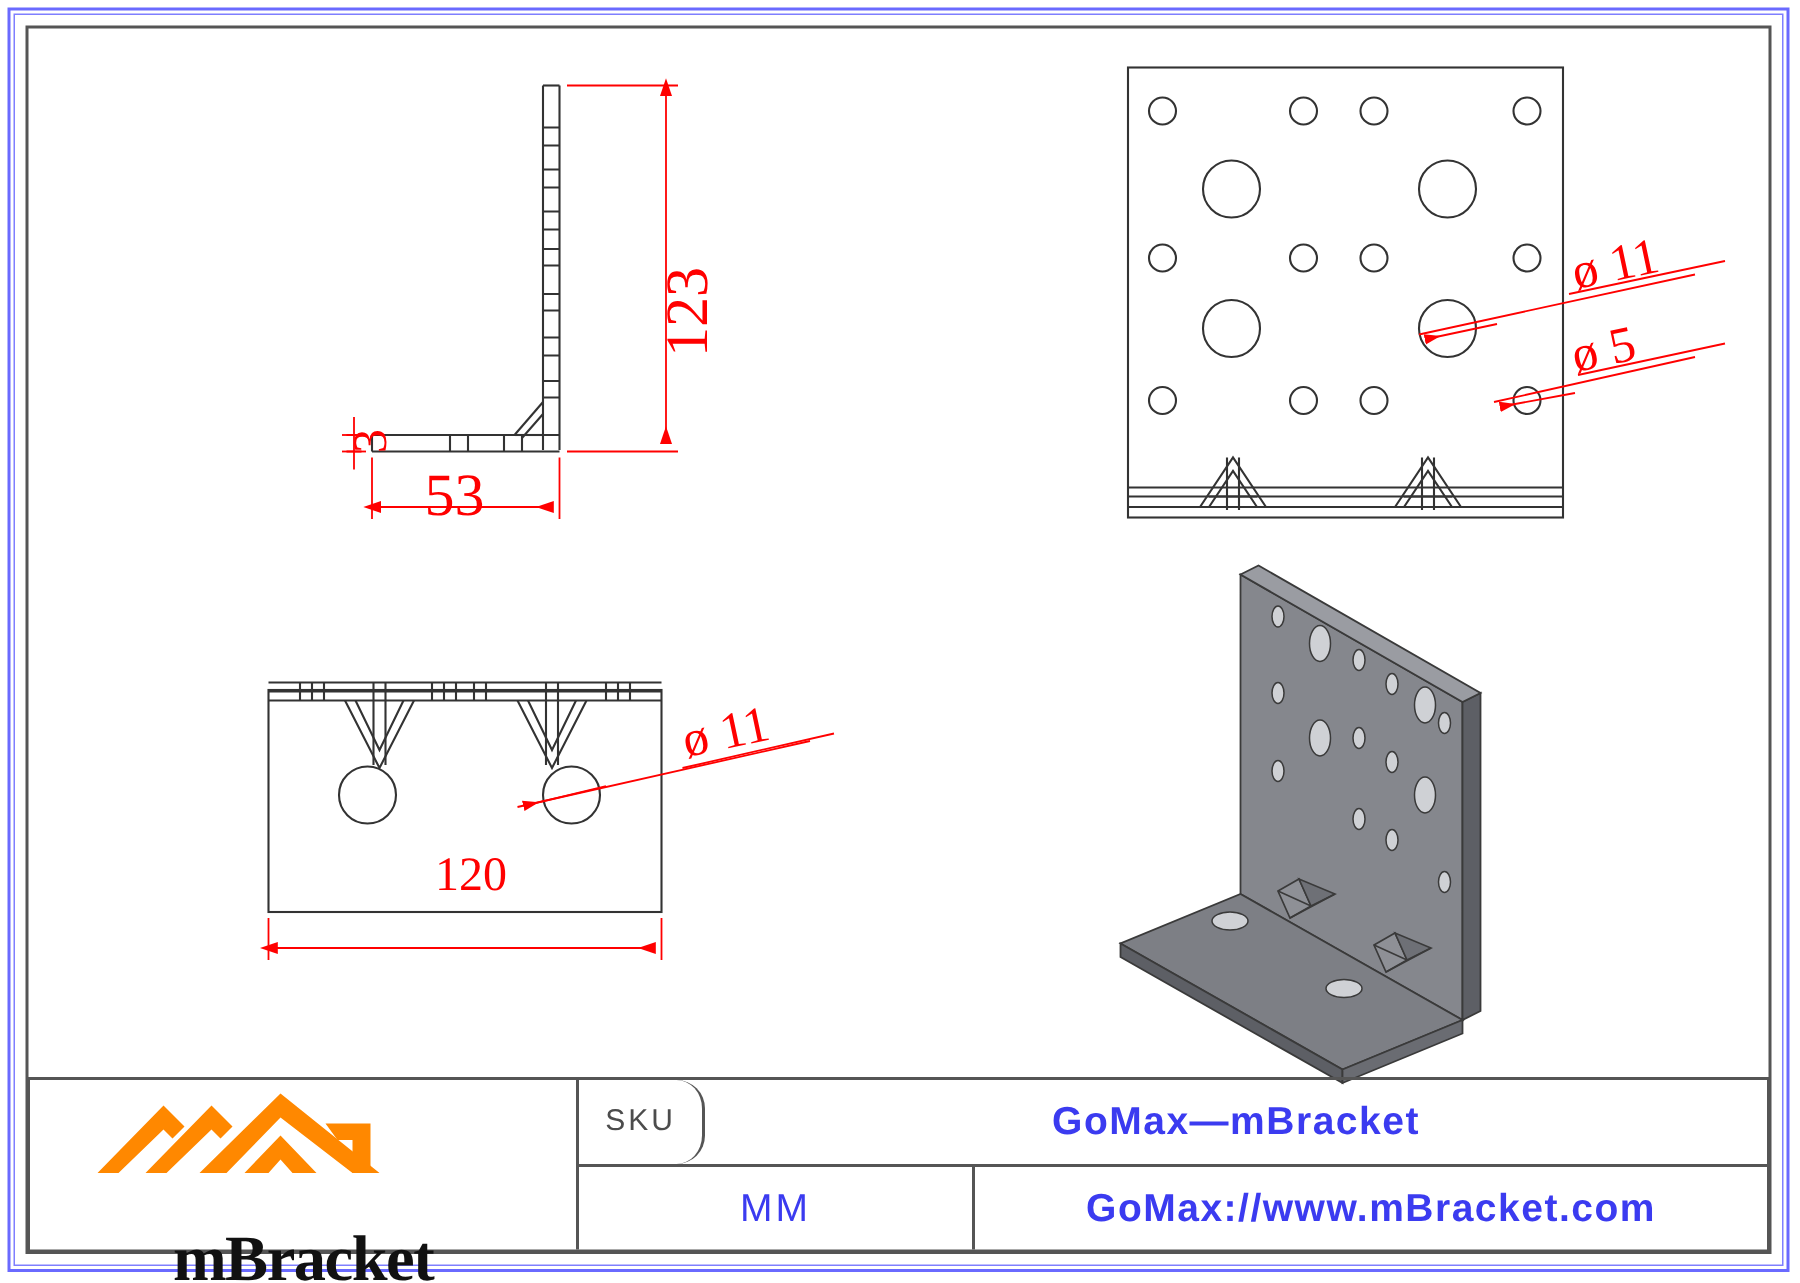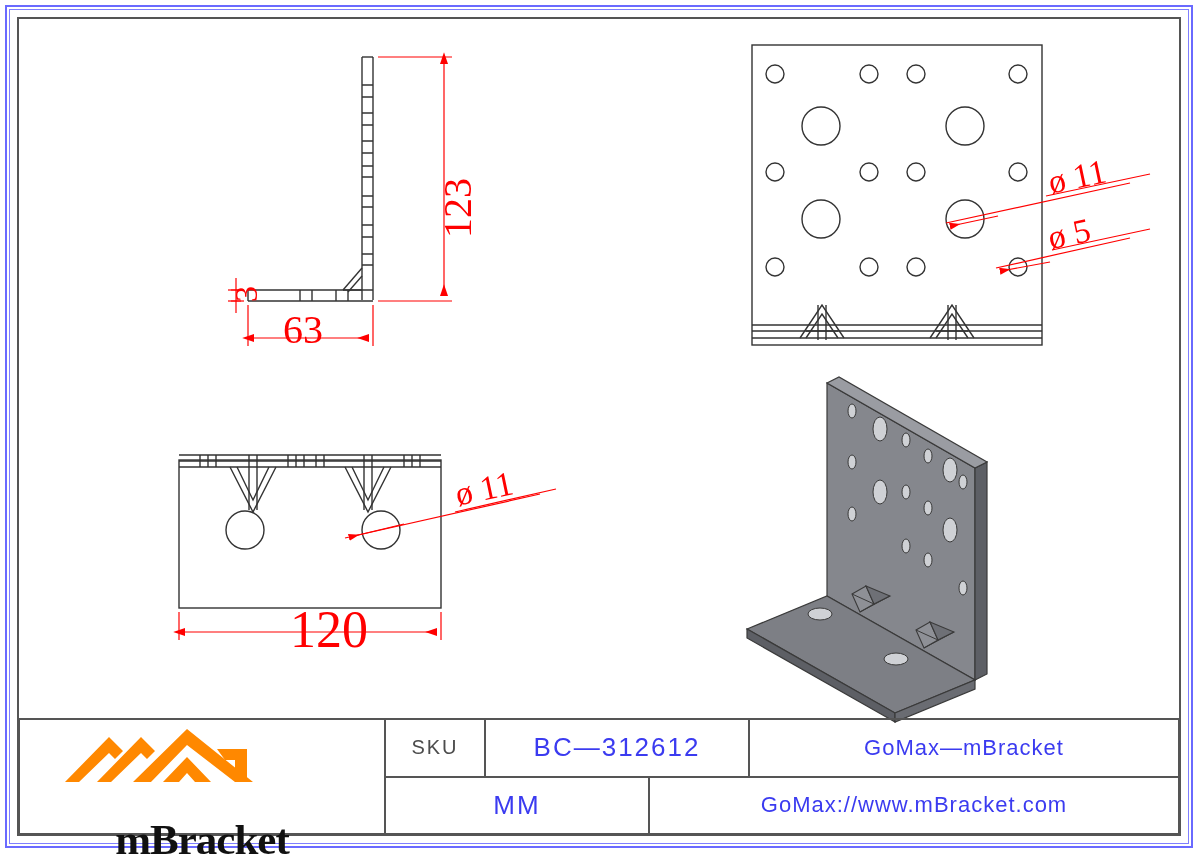--- a/index.html
+++ b/index.html
@@ -21,28 +21,28 @@
       pointer-events:none;}
 
   
   .titleblock{position:absolute;left:18px;top:718px;width:1162px;height:117px;
       border:2px solid #555;box-sizing:border-box;display:flex;}
   .tb-logo{width:366px;border-right:2px solid #555;box-sizing:border-box;
       display:flex;align-items:center;justify-content:center;}
   .tb-cols{flex:1;display:flex;flex-direction:column;}
   .tb-row{flex:1;display:flex;}
   .tb-row.top{border-bottom:2px solid #555;}
-  .tb-lbl{width:100px;border-right:2px solid #555;box-sizing:border-box;
+  .tb-lbl{width:84px;border-right:2px solid #555;box-sizing:border-box;
       display:flex;align-items:center;justify-content:center;
-      color:#4c4c4c;font-size:20px;letter-spacing:2px;}
+      color:#4c4c4c;font-size:20px;letter-spacing:2px;border-radius:19px;}
   .tb-val{width:264px;border-right:2px solid #555;box-sizing:border-box;
       display:flex;align-items:center;justify-content:center;
       color:#3b3bf0;font-size:26px;letter-spacing:2px;}
   .tb-wide{flex:1;display:flex;align-items:center;justify-content:center;
-      color:#3b3bf0;font-size:22px;letter-spacing:1px;}
+      color:#3b3bf0;font-size:26px;letter-spacing:1px;font-weight:bold;}
 
   
   .logo{width:290px;height:100px;position:relative;}
   .logo svg{position:absolute;left:0;top:0;}
   .logo-text{position:absolute;left:0;top:47px;width:290px;text-align:center;
       font-family:Liberation Serif, serif;font-weight:bold;font-size:43px;
       color:#111;letter-spacing:-1px;margin-top:41px;}
 
   
   .dim{position:absolute;color:#ff0000;font-family:"Liberation Serif",serif;
@@ -229,23 +229,23 @@
 
         <polygon points="916,630 930,622 938,640 924,648" fill="#8e9096" stroke="#3a3a3a" stroke-width="1.1"></polygon>
         <polygon points="930,622 938,640 954,632" fill="#6e7076" stroke="#3a3a3a" stroke-width="1.1"></polygon>
         <path d="M916,630 L938,640 M924,648 L954,632" stroke="#3a3a3a" stroke-width="1"></path>
       </g>
 
     </g>
   </svg>
 
   <div class="dim big rot" style="left:438px;top:238px;">123</div>
-  <div class="dim big" style="left:283px;top:310px;">63</div>
+  <div class="dim big" style="left:283px;top:310px;">53</div>
   <div class="dim rot" style="left:230px;top:302px;font-size:32px;">3</div>
-  <div class="dim big" style="left:290px;top:604px;font-size:52px;">120</div>
+  <div class="dim big" style="left:290px;top:566px;font-size:32px;">120</div>
 
   <div class="dia" style="left:1048px;top:160px;transform:rotate(-12deg);">ø 11</div>
   <div class="dia" style="left:1048px;top:217px;transform:rotate(-12deg);">ø 5</div>
   <div class="dia" style="left:455px;top:472px;transform:rotate(-12deg);">ø 11</div>
 
   <div class="titleblock">
 
     <div class="tb-logo">
       <div class="logo">
         <svg width="290" height="60" viewBox="0 0 290 60">
@@ -257,21 +257,20 @@
             <path d="M160,22 L190,22 L190,55 L178,55 L178,33 L168,33 Z"></path>
           </g>
         </svg>
         <div class="logo-text">mBracket</div>
       </div>
     </div>
 
     <div class="tb-cols">
       <div class="tb-row top">
         <div class="tb-lbl">SKU</div>
-        <div class="tb-val">BC—312612</div>
         <div class="tb-wide">GoMax—mBracket</div>
       </div>
       <div class="tb-row">
         <div class="tb-val">MM</div>
         <div class="tb-wide">GoMax://www.mBracket.com</div>
       </div>
     </div>
 
   </div>
 

